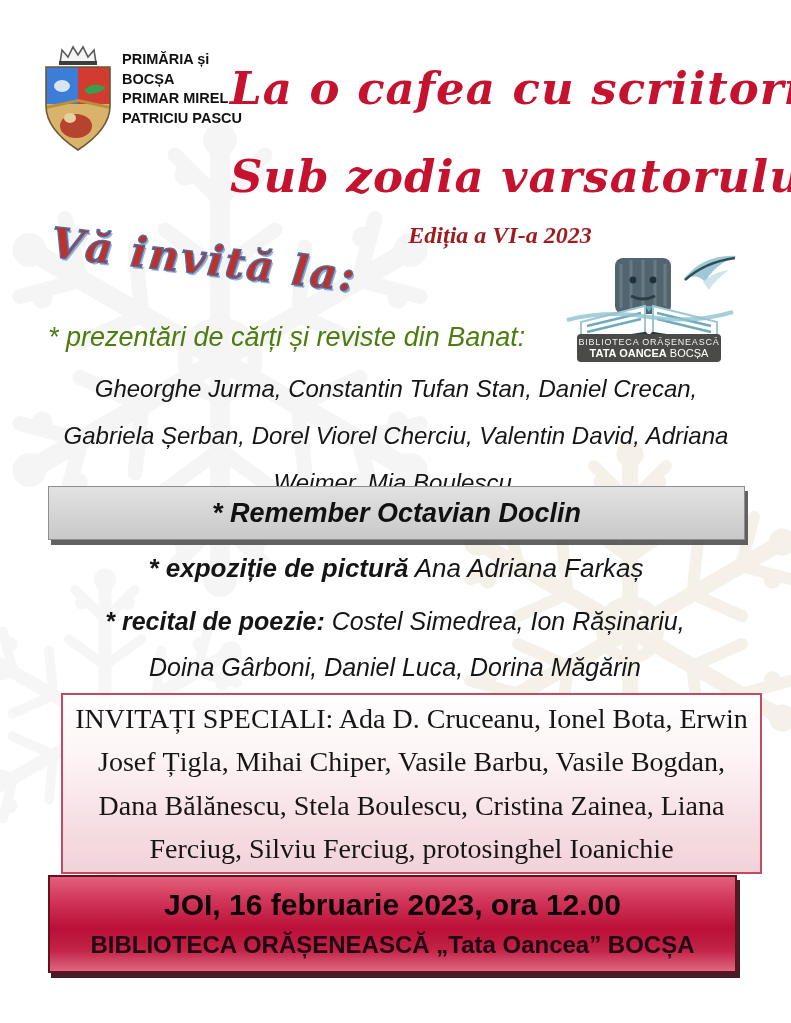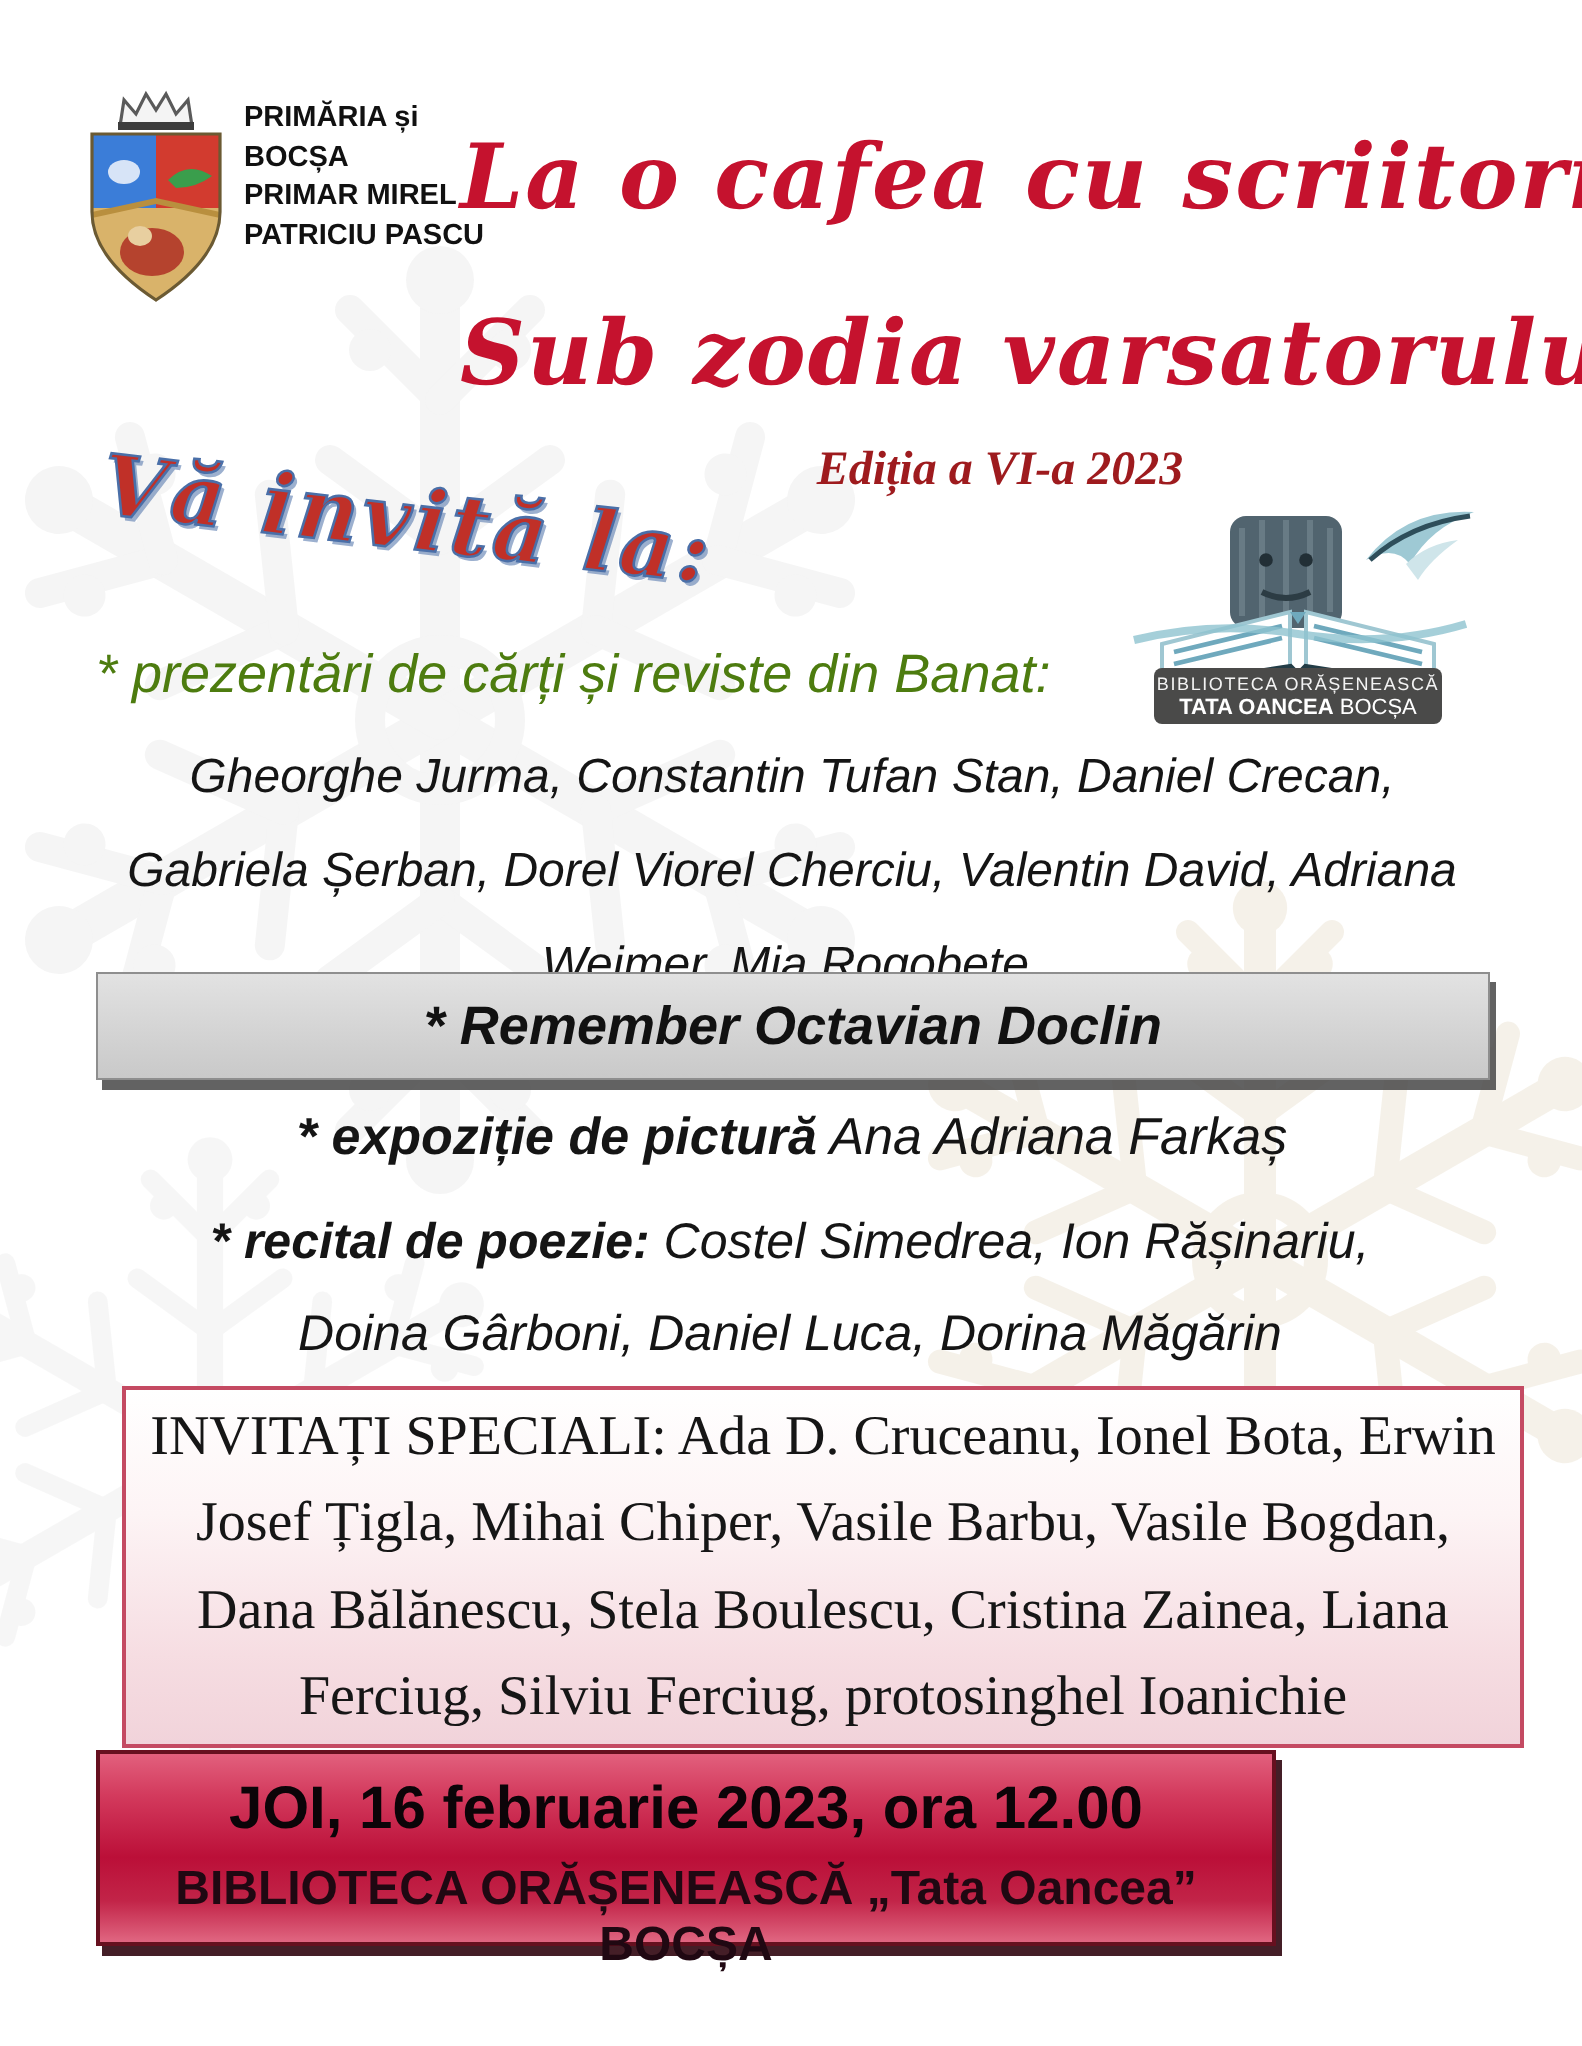--- a/index.html
+++ b/index.html
@@ -82,21 +82,21 @@
     background: linear-gradient(180deg, #ffffff 0%, #fdf4f5 35%, #f6dde2 75%, #f1d3da 100%);
     display: flex; align-items: center; justify-content: center;
     padding: 6px 12px;
   }
   .guests-box p {
     font-family: "Liberation Serif", serif; font-size: 28px; line-height: 1.55;
     text-align: center; color: #161616;
   }
   
   .banner {
-    position: absolute; left: 48px; top: 875px; width: 590px; height: 98px;
+    position: absolute; left: 48px; top: 875px; width: 689px; height: 98px;
     border: 2px solid #66101f;
     background: linear-gradient(180deg, #e2607d 0%, #d33a5d 22%, #bb0f38 55%, #c22448 78%, #e06681 100%);
     box-shadow: 3px 5px 0 rgba(48,6,16,0.9);
     text-align: center;
   }
   .banner .dt {
     margin-top: 11px; font-size: 30px; font-weight: bold; color: #0c0408;
   }
   .banner .loc {
     margin-top: 9px; font-size: 24px; font-weight: bold; color: #200812;
@@ -204,21 +204,21 @@
         <rect x="24" y="84" width="144" height="28" rx="4" fill="#4a4a49"></rect>
         <text x="96" y="95" text-anchor="middle" font-family="Liberation Sans, sans-serif" font-size="9" letter-spacing="0.8" fill="#f3f3f3">BIBLIOTECA ORĂȘENEASCĂ</text>
         <text x="96" y="107" text-anchor="middle" font-family="Liberation Sans, sans-serif" font-size="11" fill="#ffffff">
           <tspan font-weight="bold">TATA OANCEA</tspan><tspan> BOCȘA</tspan>
         </text>
       </g>
     </svg>
   </div>
 
   <div class="pres">* prezentări de cărți și reviste din Banat:</div>
-  <div class="names">Gheorghe Jurma, Constantin Tufan Stan, Daniel Crecan, Gabriela Șerban, Dorel Viorel Cherciu, Valentin David, Adriana Weimer, Mia Rogobete.</div>
+  <div class="names">Gheorghe Jurma, Constantin Tufan Stan, Daniel Crecan, Gabriela Șerban, Dorel Viorel Cherciu, Valentin David, Adriana Weimer, Mia Boulescu.</div>
 
   <div class="remember-box">
     <span>* Remember Octavian Doclin</span>
   </div>
 
   <div class="expo">
     <span class="b">*   expoziție de pictură</span><span> Ana Adriana Farkaș</span>
   </div>
 
   <div class="recital">

